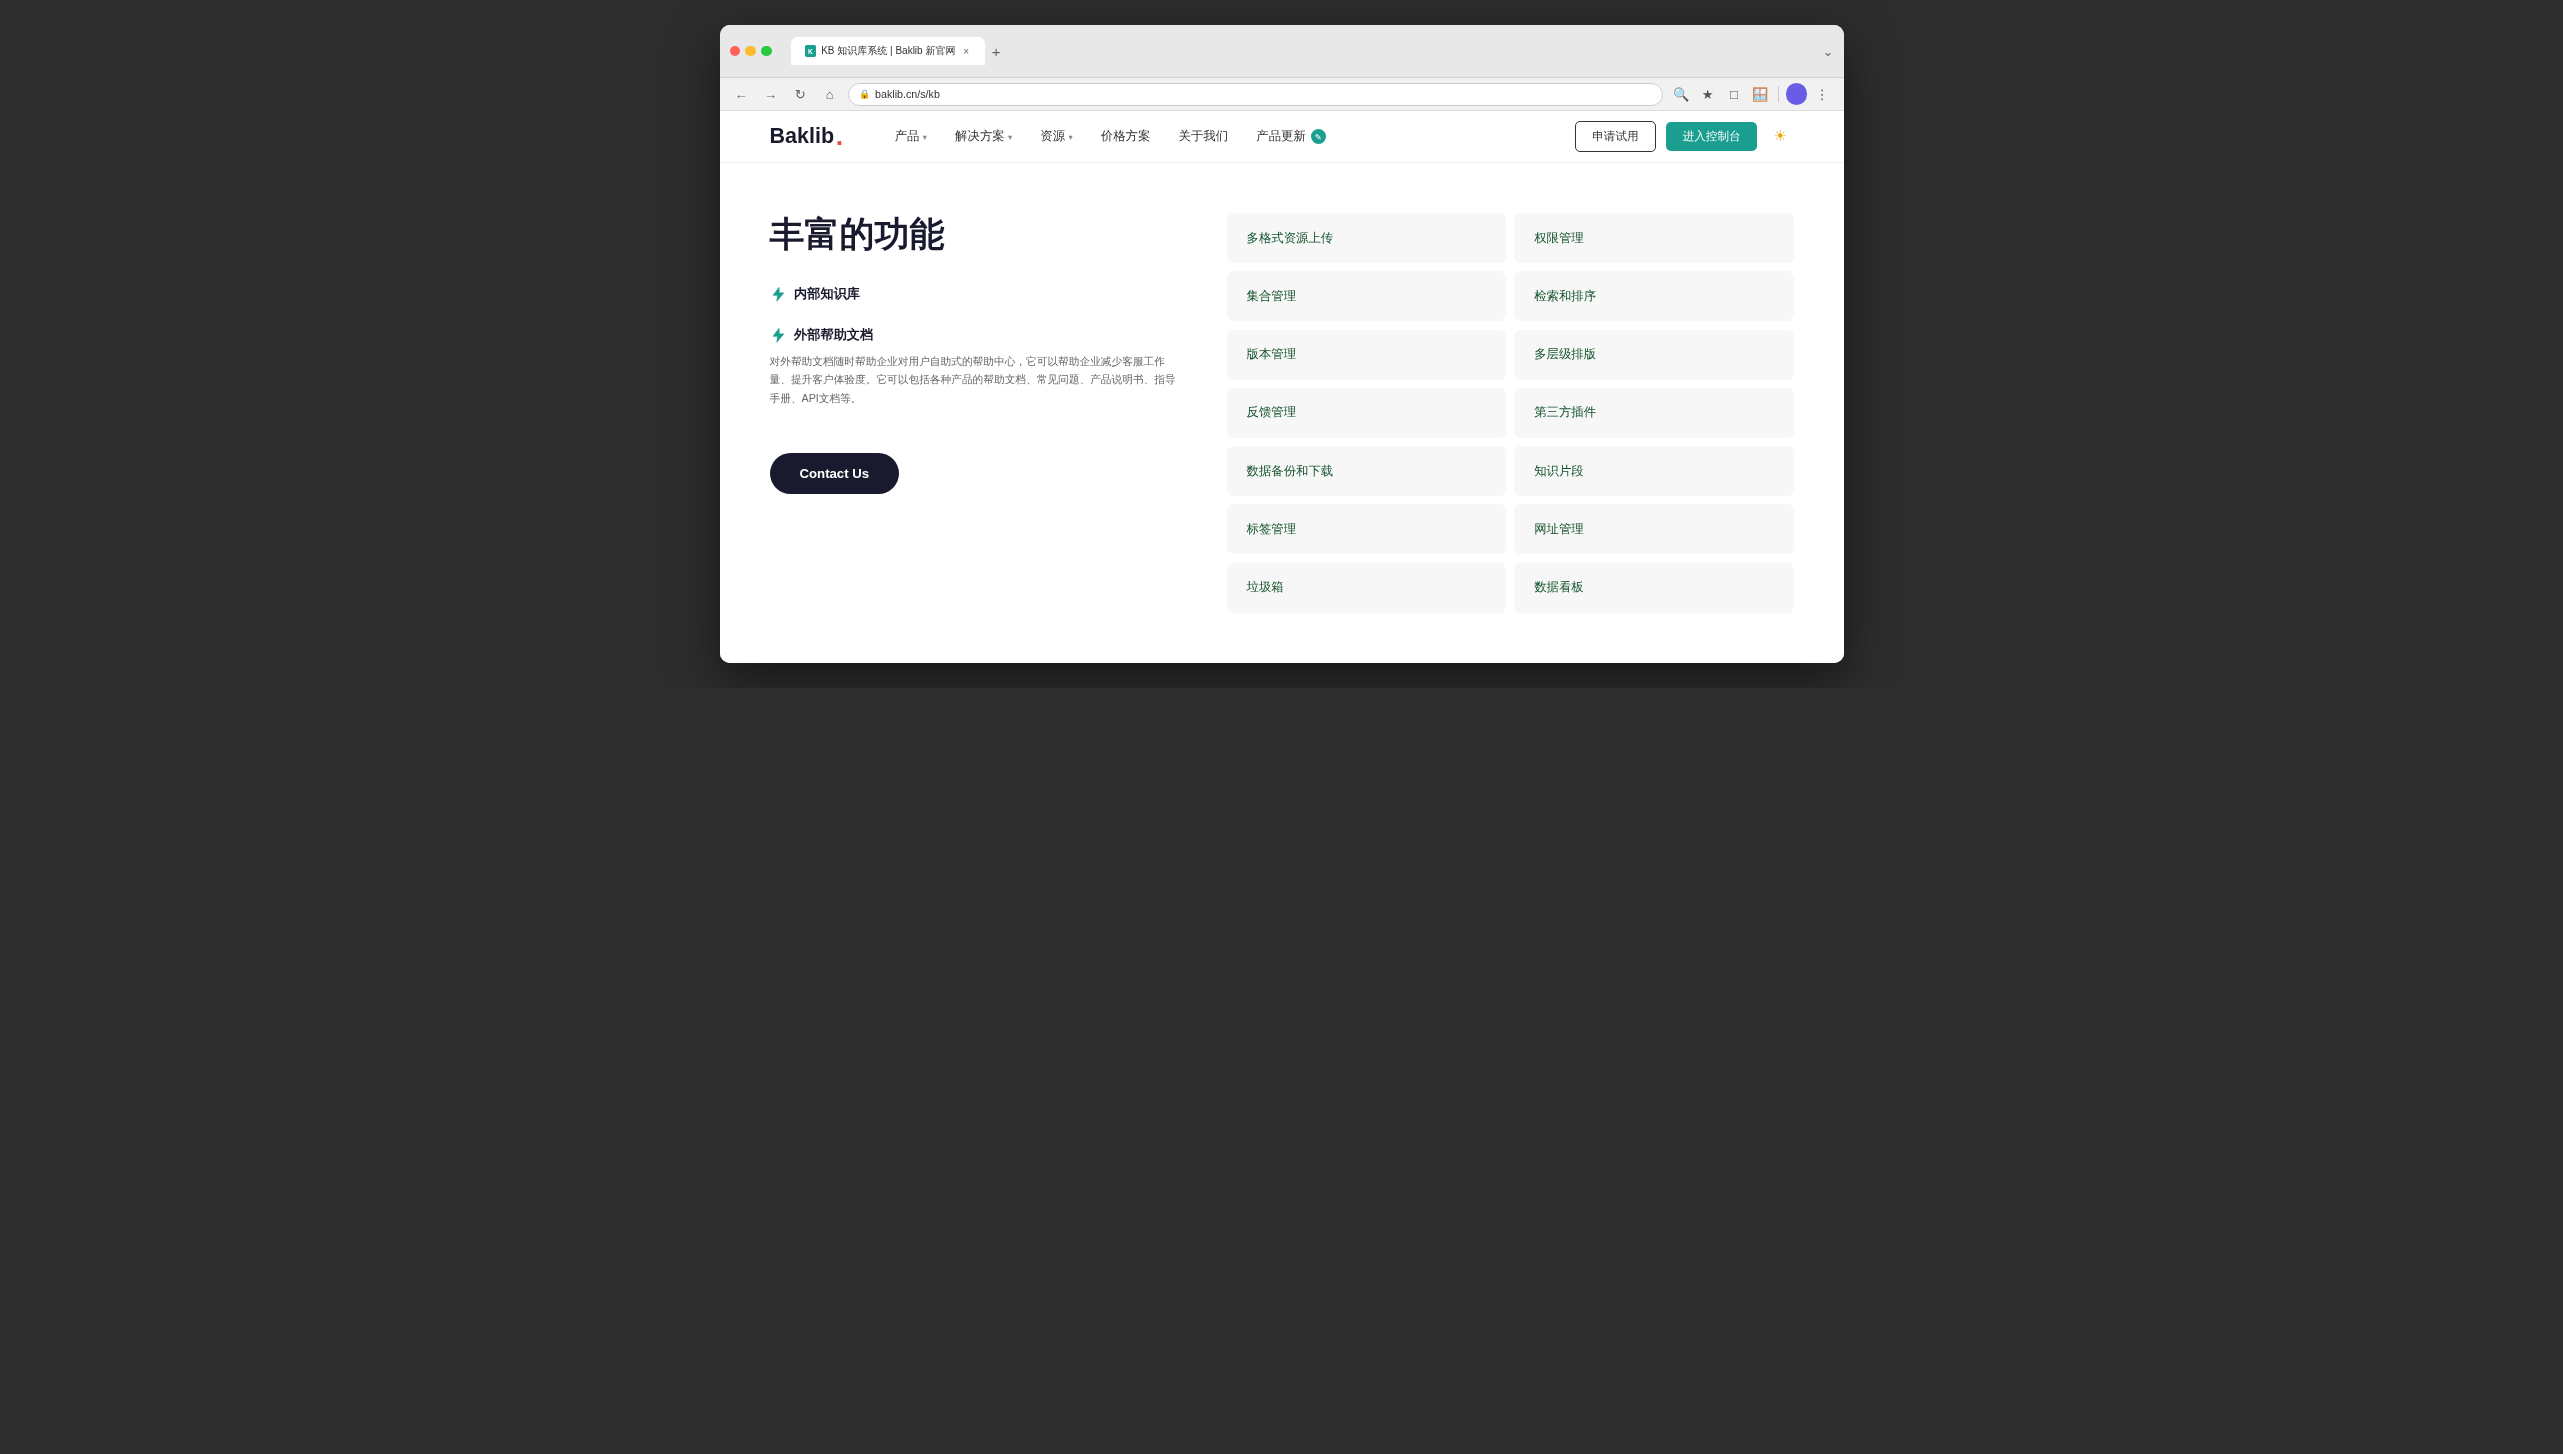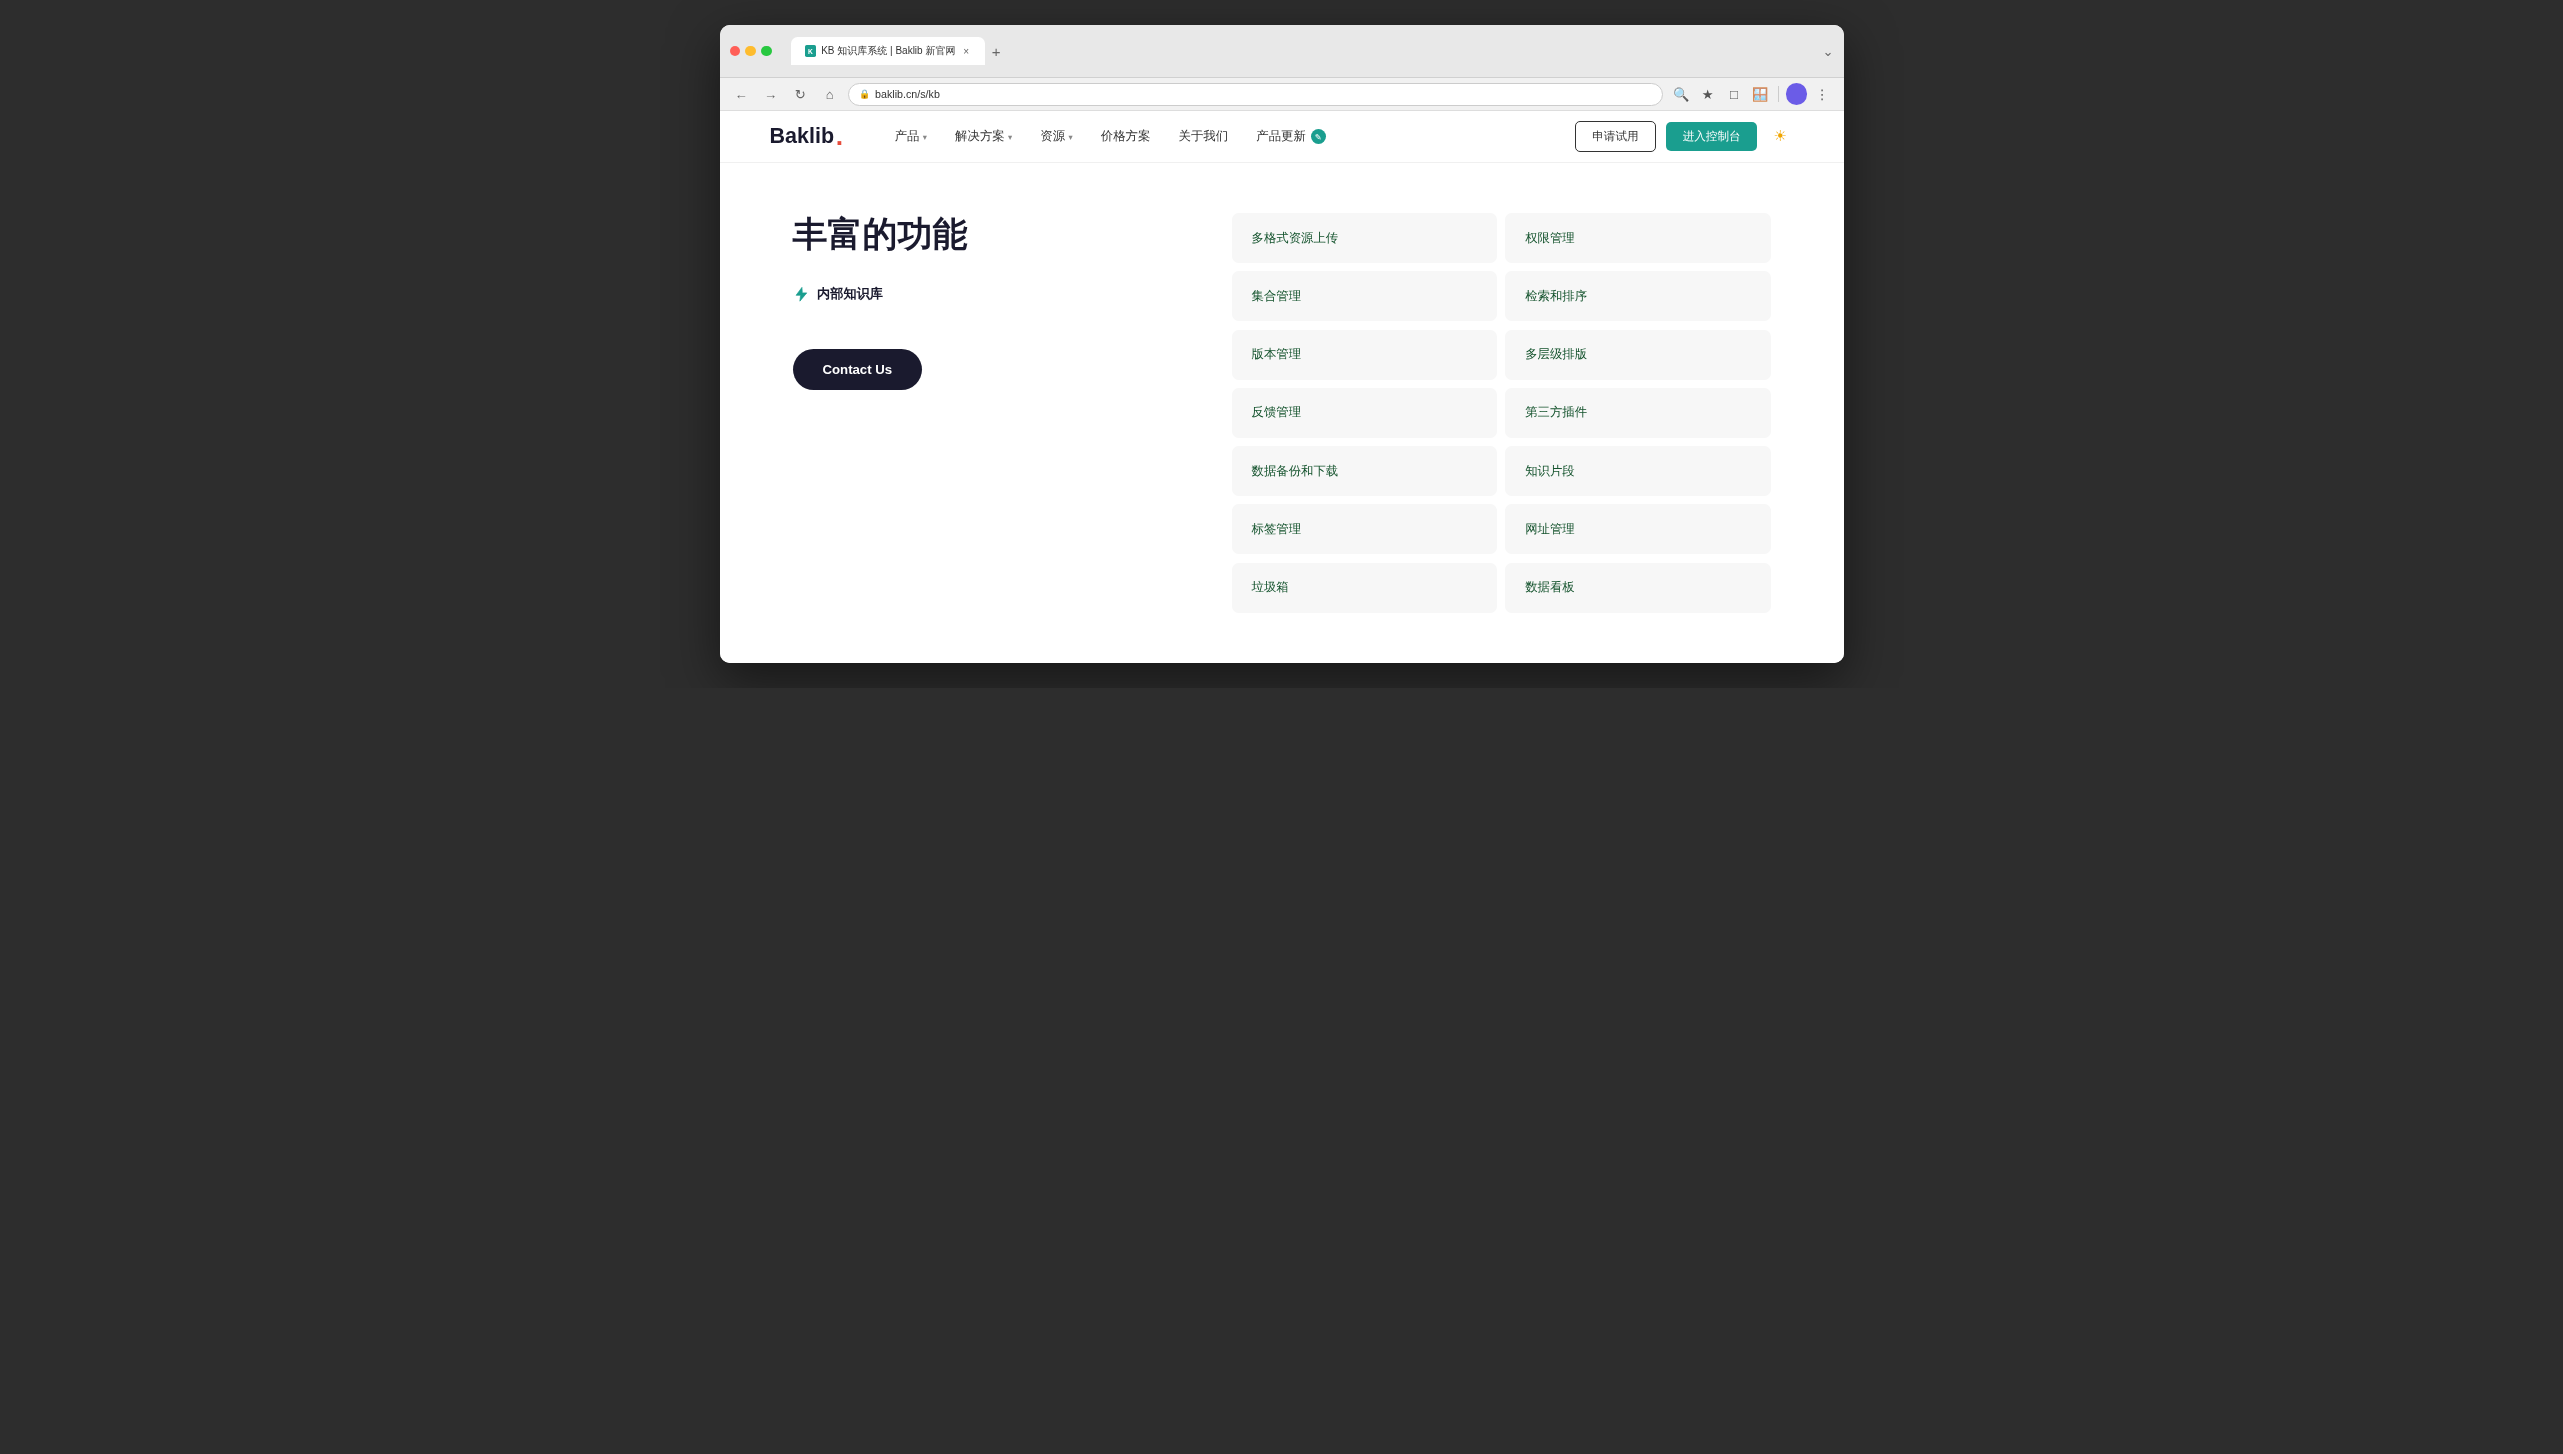--- a/index.html
+++ b/index.html
@@ -242,23 +242,23 @@
       cursor: pointer;
       font-size: 15px;
       display: flex;
       align-items: center;
       justify-content: center;
       color: #f0a500;
     }
 
     
     .main-section {
-      padding: 50px 73px 50px;
-      display: flex;
-      gap: 26px;
+      padding: 50px 50px 50px;
+      display: flex;
+      gap: 44px;
       align-items: flex-start;
     }
     .left-column {
       width: 413px;
       flex-shrink: 0;
     }
     .section-title {
       font-size: 35px;
       font-weight: 700;
       color: #1a1a2e;
@@ -416,20 +416,31 @@
           <div class="feature-category-header">
             <div class="feature-icon">
               <svg class="lightning-svg" viewBox="0 0 24 24" fill="none">
                 <path d="M13 2L4.5 13.5H11L10 22L20 10H13.5L13 2Z" fill="#1a9e8f" stroke="#1a9e8f" stroke-width="1" stroke-linejoin="round"></path>
               </svg>
             </div>
             <span class="feature-category-title">内部知识库</span>
           </div>
         </div>
 
+        <div class="feature-category">
+          <div class="feature-category-header">
+            <div class="feature-icon">
+              <svg class="lightning-svg" viewBox="0 0 24 24" fill="none">
+                <path d="M13 2L4.5 13.5H11L10 22L20 10H13.5L13 2Z" fill="#1a9e8f" stroke="#1a9e8f" stroke-width="1" stroke-linejoin="round"></path>
+              </svg>
+            </div>
+            <span class="feature-category-title">外部帮助文档</span>
+          </div>
+          <p class="feature-description">对外帮助文档随时帮助企业对用户自助式的帮助中心，它可以帮助企业减少客服工作量、提升客户体验度。它可以包括各种产品的帮助文档、常见问题、产品说明书、指导手册、API文档等。</p>
+        </div>
 
         <button class="contact-btn">Contact Us</button>
       </div>
 
       <div class="right-grid">
         <div class="grid-item">多格式资源上传</div>
         <div class="grid-item">权限管理</div>
         <div class="grid-item">集合管理</div>
         <div class="grid-item">检索和排序</div>
         <div class="grid-item">版本管理</div>

